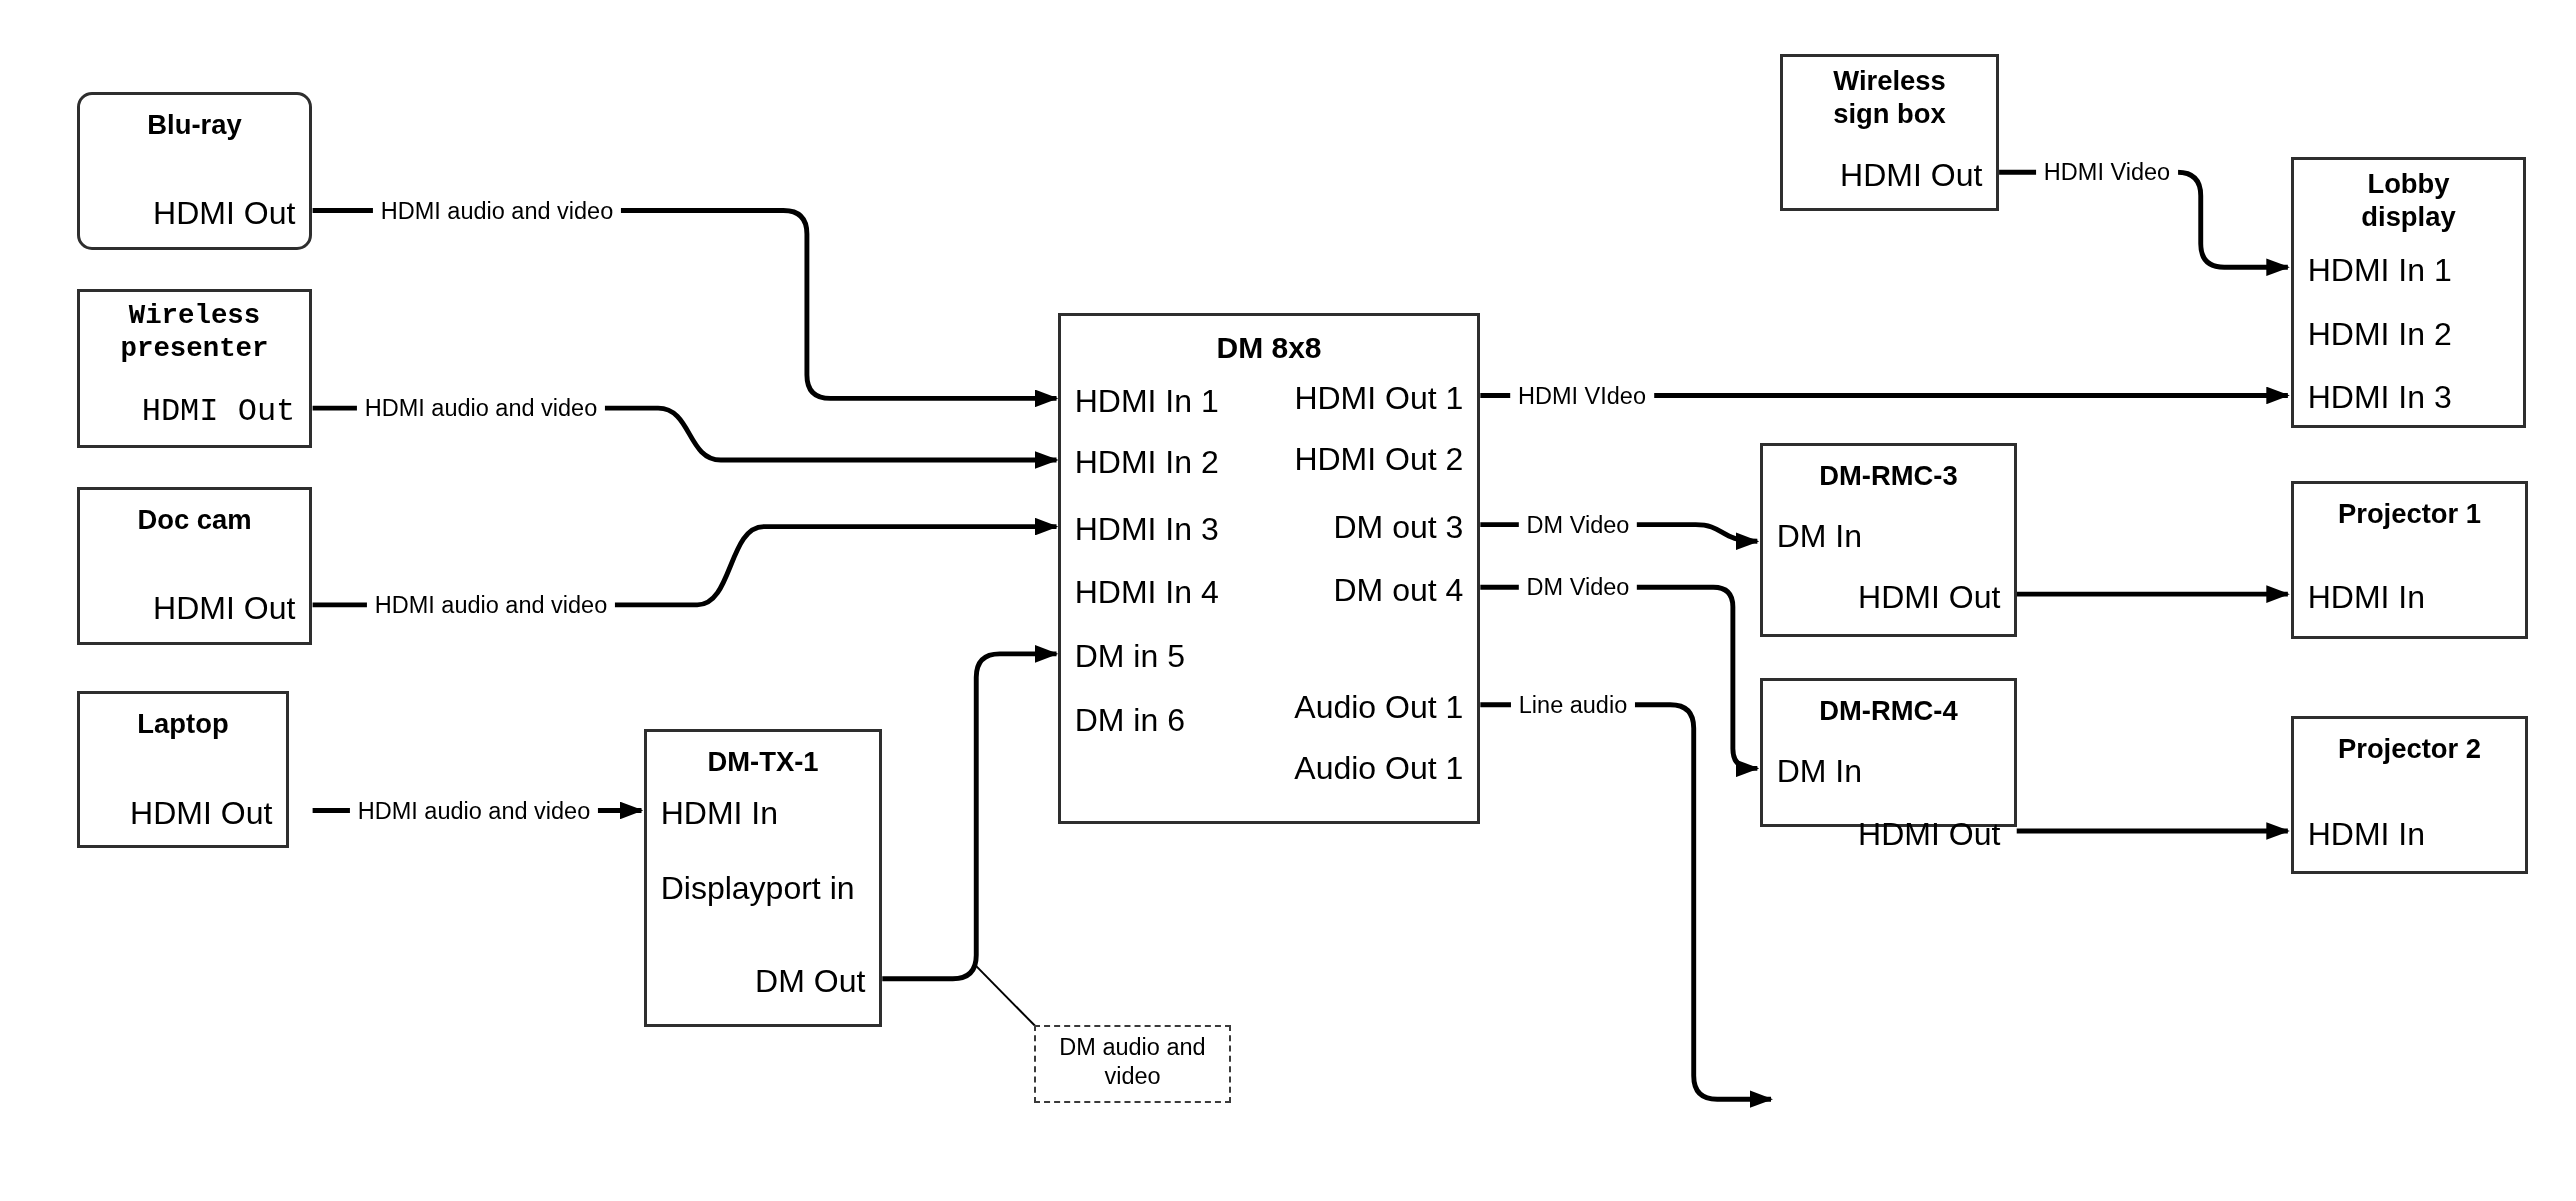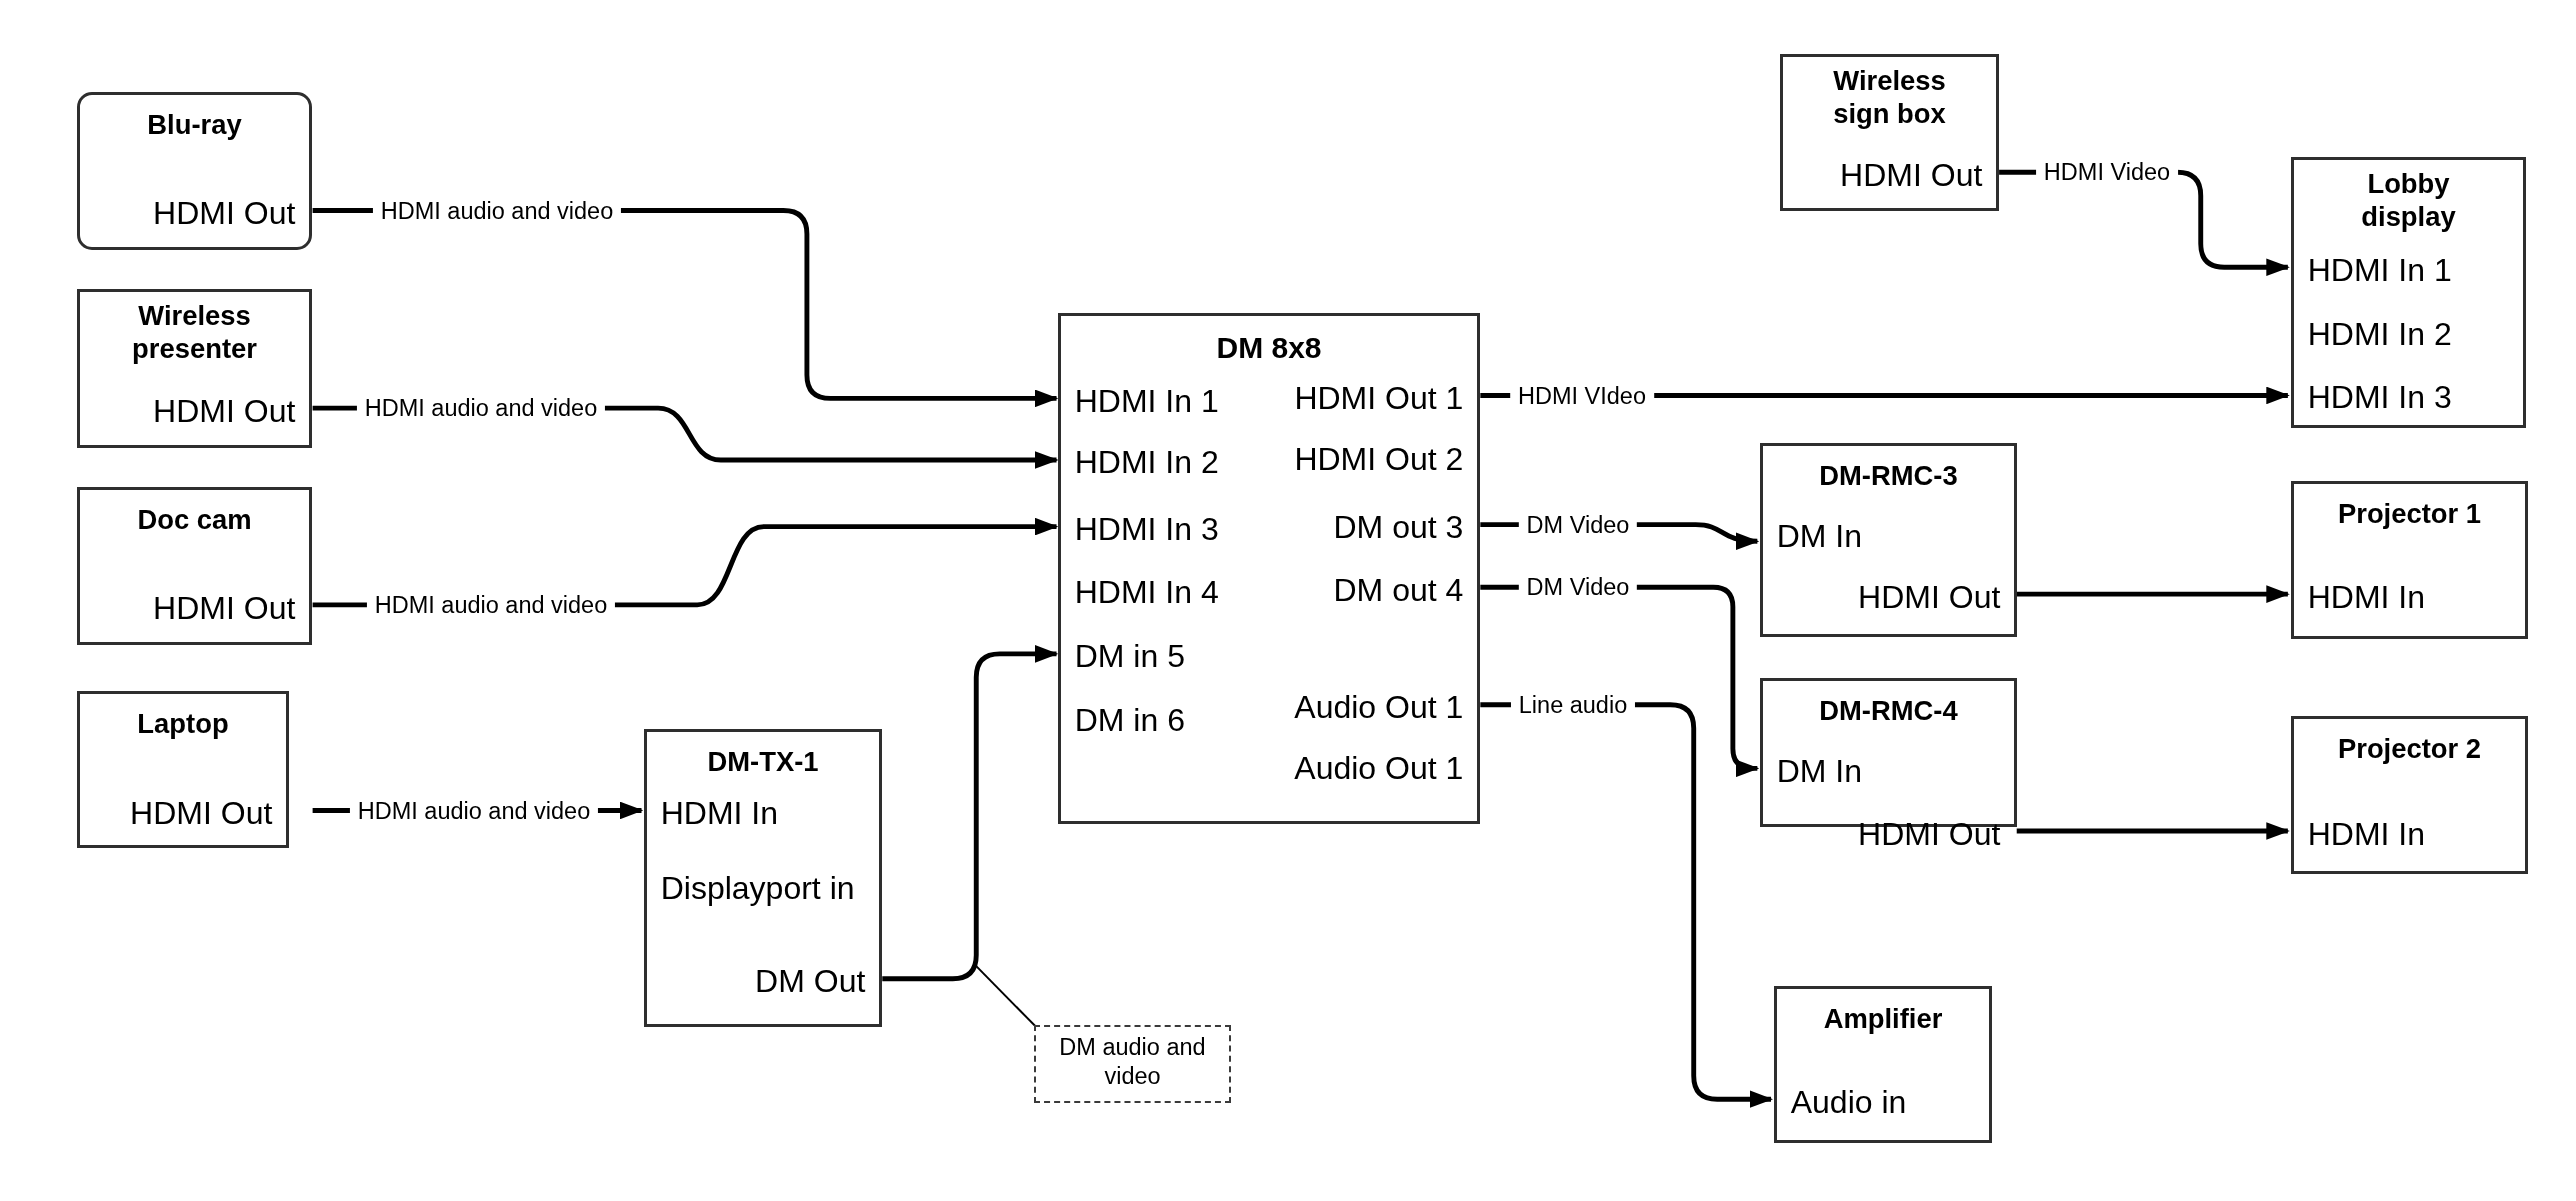--- a/index.html
+++ b/index.html
@@ -96,21 +96,21 @@
 
   <div class="callout" style="left:1034px;top:1025px;width:197px;height:78px;">
     <div style="width:157px;margin:0 auto;">DM audio and video</div>
   </div>
 
   <div class="node" style="left:77px;top:92px;width:235px;height:158px;border-radius:15px;">
     <div class="title">Blu-ray</div>
     <div class="port right" style="top:102px;">HDMI Out</div>
   </div>
 
-  <div class="node" style="left:77px;top:289px;width:235px;height:159px;">
+  <div class="node" style="left:77px;top:289px;width:235px;height:159px;font-family:Liberation Mono, monospace;">
     <div class="title" style="width:176px;margin-top:7.8px;">Wireless presenter</div>
     <div class="port right" style="top:103px;">HDMI Out</div>
   </div>
 
   <div class="node" style="left:77px;top:487px;width:235px;height:158px;">
     <div class="title">Doc cam</div>
     <div class="port right" style="top:102px;">HDMI Out</div>
   </div>
 
   <div class="node" style="left:77px;top:691px;width:212px;height:157px;">
@@ -168,19 +168,15 @@
     <div class="title">DM-RMC-4</div>
     <div class="port left" style="top:74px;">DM In</div>
     <div class="port right" style="top:137px;">HDMI Out</div>
   </div>
 
   <div class="node" style="left:2291px;top:716px;width:237px;height:158px;">
     <div class="title">Projector 2</div>
     <div class="port left" style="top:99px;">HDMI In</div>
   </div>
 
-  <div class="node" style="left:1774px;top:986px;width:218px;height:157px;">
-    <div class="title">Amplifier</div>
-    <div class="port left" style="top:97px;">Audio in</div>
-  </div>
 
 </div>
 
 
 </body></html>

